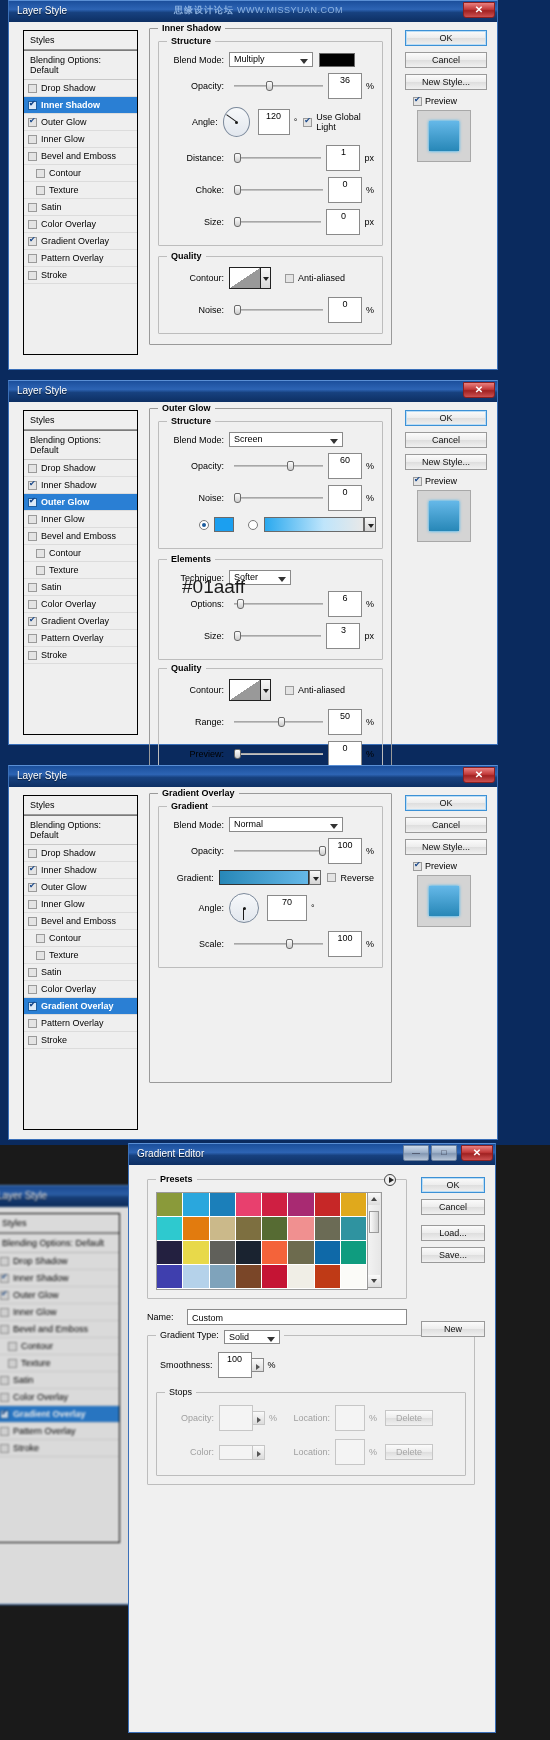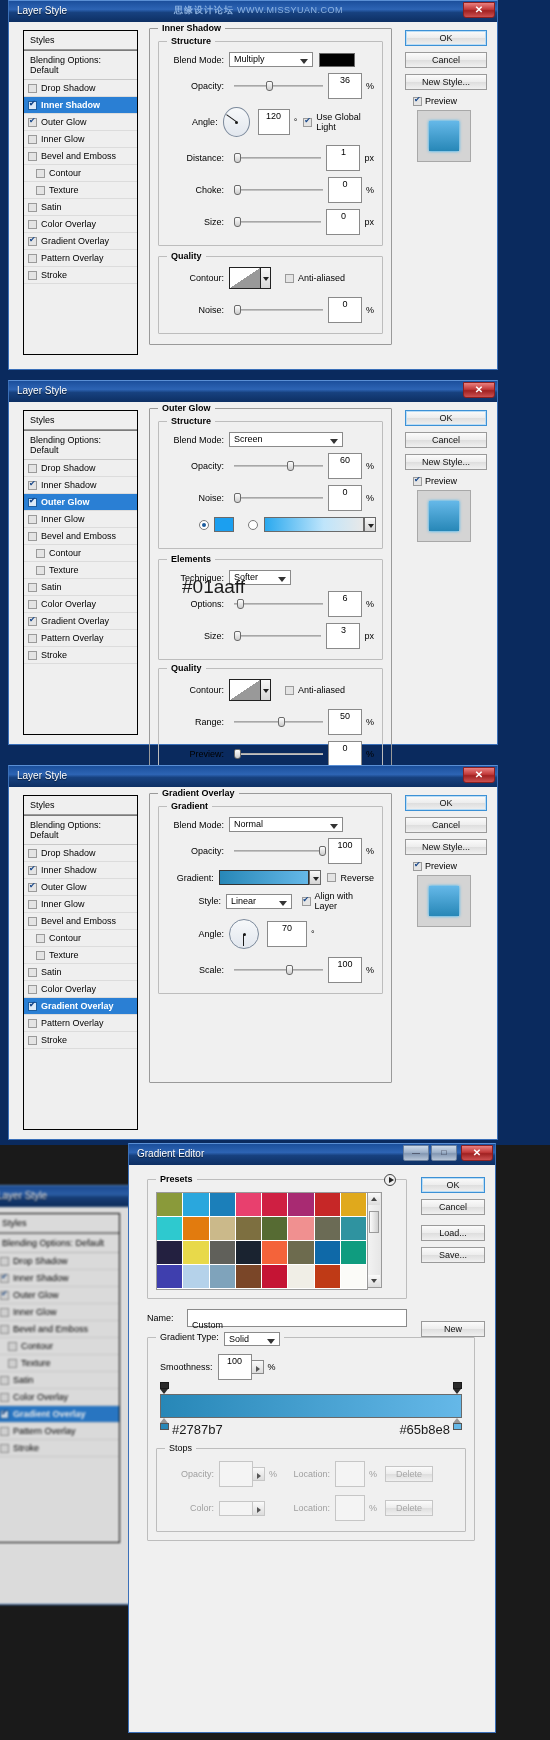--- a/index.html
+++ b/index.html
@@ -248,21 +248,21 @@
     border-left: 3px solid transparent; border-right: 3px solid transparent;
     border-top: 4px solid #444;
   }
   .ge-scroll .grip {
     position: absolute; left: 1px; top: 18px; width: 10px; height: 22px;
     background: linear-gradient(to right,#fbfbfb,#d0d0d0);
     border: 1px solid #9a9a9a;
   }
   .textbox {
     height: 16px; background: #fff; border: 1px solid #8a8a8a;
-    font-size: 9px; line-height: 14px; padding: 8px 4px; color: #000;
+    font-size: 9px; line-height: 14px; padding: 1px 4px; color: #000;
   }
   .stopbar { height: 24px; position: relative; border: 1px solid #6a6a6a; }
   .stop-marker {
     position: absolute; width: 9px; height: 11px;
   }
   .stop-marker .house {
     width: 9px; height: 7px; background: #2b2b2b; border: 1px solid #1a1a1a;
   }
   .stop-marker .tip {
     width: 0; height: 0; margin-left: 0px;
@@ -725,28 +725,20 @@
             <span class="lbl" style="width:62px">Gradient:</span>
             <div class="gradbar" style="width:110px; background:linear-gradient(to right,#2787b7,#65b8e8); border:1px solid #333;">
               <div class="dd"></div>
             </div>
             <span class="chkrow" style="margin-left:18px">
               <span class="cbx"></span>
               <span>Reverse</span>
             </span>
           </div>
 
-          <div class="row">
-            <span class="lbl" style="width:62px">Style:</span>
-            <div class="select" style="width:68px">Linear</div>
-            <span class="chkrow" style="margin-left:10px">
-              <span class="cbx on"></span>
-              <span>Align with Layer</span>
-            </span>
-          </div>
 
           <div class="row" style="margin:8px 0;">
             <span class="lbl" style="width:62px">Angle:</span>
             <div class="dial">
               <div class="needle" style="transform:rotate(90deg)"></div>
                 <div class="dot"></div>
             </div>
             <div class="numbox" style="width:40px; margin-left:8px">70</div>
             <span class="unit">°</span>
           </div>
@@ -909,41 +901,20 @@
         <span class="select" style="width:56px; height:14px; line-height:12px;">Solid</span>
       </div>
 
       <div class="row" style="margin:4px 0 14px 4px;">
         <span>Smoothness:</span>
         <span class="numbox" style="width:34px; margin-left:5px;">100</span>
         <span class="spin"></span>
         <span class="unit">%</span>
       </div>
 
-      <div style="position:relative; margin:0 4px 30px 4px;">
-        <div class="stop-marker" style="left:0px; top:-12px;">
-          <div class="house"></div>
-            <div class="tip"></div>
-        </div>
-        <div class="stop-marker" style="right:0px; top:-12px;">
-          <div class="house"></div>
-            <div class="tip"></div>
-        </div>
-        <div class="stopbar" style="background:linear-gradient(to right,#2787b7,#65b8e8);"></div>
-        <div class="stop-marker bottom" style="left:0px; top:24px;">
-          <div class="tip" style="border-bottom-color:#9a9a9a;"></div>
-          <div class="house" style="background:#2787b7; border-color:#555;"></div>
-        </div>
-        <div class="stop-marker bottom" style="right:0px; top:24px;">
-          <div class="tip" style="border-bottom-color:#9a9a9a;"></div>
-          <div class="house" style="background:#65b8e8; border-color:#555;"></div>
-        </div>
-        <div class="hexnote" style="left:12px; top:28px; font-size:13px;">#2787b7</div>
-        <div class="hexnote" style="right:12px; top:28px; font-size:13px;">#65b8e8</div>
-      </div>
 
       <div class="grp" style="margin:14px 0 0 0; padding:12px 8px 8px 8px;">
         <div class="legend" style="font-weight:normal">Stops</div>
         <div class="row" style="margin-bottom:8px;">
           <span class="lbl disabled" style="width:54px">Opacity:</span>
           <span class="numbox dis" style="width:34px"></span>
           <span class="spin" style="border-color:#c6c6c6;"></span>
           <span class="unit disabled">%</span>
           <span class="lbl disabled" style="width:58px; padding-left:10px">Location:</span>
           <span class="numbox dis" style="width:30px"></span>

